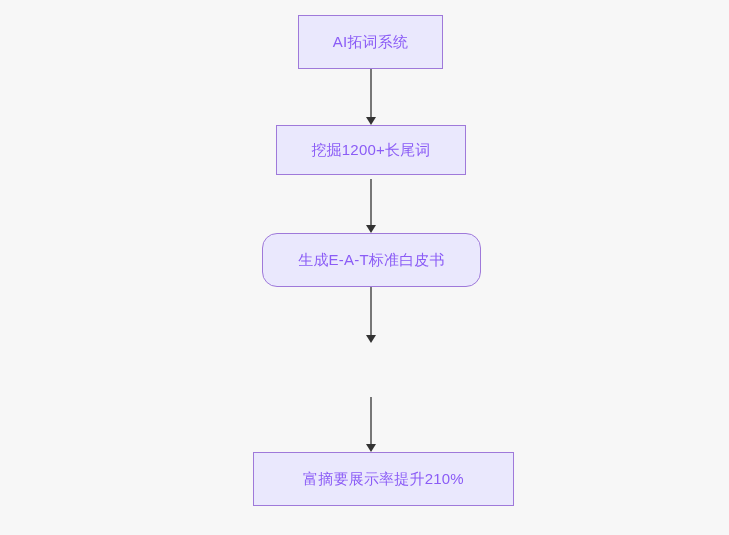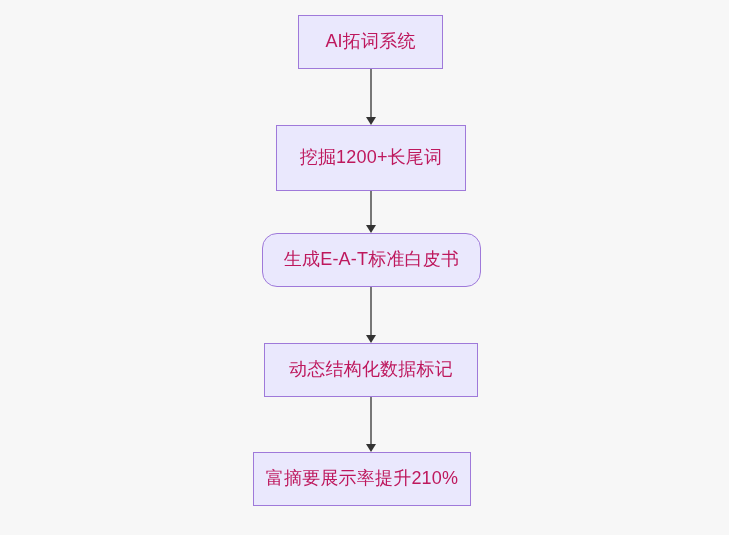--- a/index.html
+++ b/index.html
@@ -22,22 +22,22 @@
     position: absolute;
     box-sizing: border-box;
     background: #eae8fd;
     border: 1.7px solid #9f79da;
     display: flex;
     align-items: center;
     justify-content: center;
     border-radius: 0;
   }
   .node-label {
-    color: #be185d;
-    font-size: 18px;
+    color: #8b5cf6;
+    font-size: 15px;
     line-height: 1.2;
     letter-spacing: 0.2px;
     white-space: nowrap;
     font-family: "Liberation Sans", "DejaVu Sans", sans-serif;
     text-align: center;
   }
   .edge {
     position: absolute;
     pointer-events: none;
   }
@@ -80,29 +80,26 @@
 
   <div class="edge" style="left:370px; top:397px; height:55px;">
     <div class="edge-line" style="height:47px;"></div>
     <div class="edge-arrowhead" style="top:47px;"></div>
   </div>
 
   <div class="node" style="left:298px; top:15px; width:145px; height:54px;">
     <span class="node-label">AI拓词系统</span>
   </div>
 
-  <div class="node" style="left:276px; top:125px; width:190px; height:66px;">
+  <div class="node" style="left:276px; top:125px; width:190px; height:50px;">
     <span class="node-label">挖掘1200+长尾词</span>
   </div>
 
   <div class="node" style="left:262px; top:233px; width:219px; height:54px;border-radius:15px;">
     <span class="node-label">生成E-A-T标准白皮书</span>
   </div>
 
-  <div class="node" style="left:264px; top:343px; width:214px; height:54px;">
-    <span class="node-label">动态结构化数据标记</span>
-  </div>
 
-  <div class="node" style="left:253px; top:452px; width:218px; height:54px;">
+  <div class="node" style="left:253px; top:452px; width:261px; height:54px;">
     <span class="node-label">富摘要展示率提升210%</span>
   </div>
 
 </div>
 
 </body></html>

